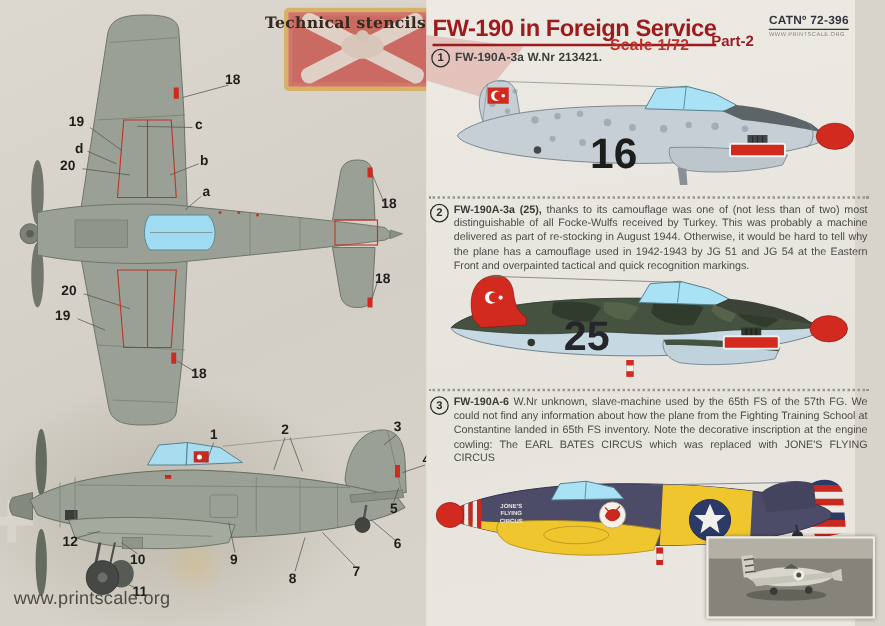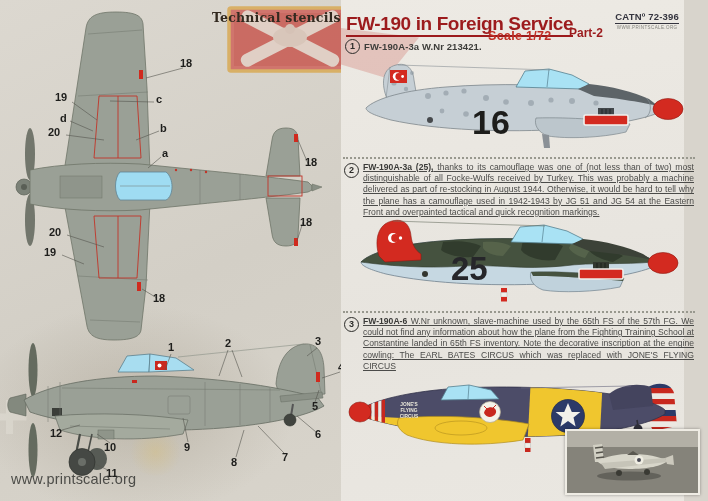--- a/index.html
+++ b/index.html
@@ -29,34 +29,34 @@
 
   
   .right-panel{position:absolute;left:341px;top:0;width:343px;height:501px;
     background:linear-gradient(170deg,#edeae4 0%,#e7e4de 60%,#eae7e1 100%);}
   .flag-bleed{position:absolute;left:0;top:26px;width:78px;height:52px;
     background:rgba(208,116,106,.32);clip-path:polygon(0 4%,100% 22%,58% 100%,0 74%);}
   .hdr-title{position:absolute;left:5px;top:13px;font-size:19px;font-weight:bold;color:#9c1b1d;
     letter-spacing:-.4px;border-bottom:2.5px solid #9c1b1d;padding-bottom:0px;white-space:nowrap;}
   .hdr-part{position:absolute;left:228px;top:26px;font-size:12px;font-weight:bold;color:#9c1b1d;}
   .hdr-scale{position:absolute;left:147px;top:29px;font-size:12.5px;font-weight:bold;color:#c03026;letter-spacing:.3px;text-align:center;}
-  .catalog{position:absolute;right:5px;top:11px;text-align:center;}
+  .catalog{position:absolute;right:5px;top:11px;}
   .cat-no{font-size:9.5px;font-weight:bold;color:#34343e;border-bottom:1.5px solid #34343e;
     letter-spacing:.2px;padding-bottom:.5px;white-space:nowrap;}
   .brand{font-family:"Liberation Serif",serif;font-size:12px;font-weight:bold;color:#26262e;
     letter-spacing:1.2px;border-bottom:1.5px solid #26262e;padding:1px 0;white-space:nowrap;}
   .brand .dia{font-size:8px;color:#26262e;}
   .brand-sub{font-size:4.5px;color:#83837d;letter-spacing:.4px;margin-top:1px;white-space:nowrap;}
   .item-row{position:absolute;left:4px;top:39px;display:flex;align-items:center;}
   .num-circle{flex:0 0 auto;width:13px;height:13px;border:1.6px solid #2c2c2a;border-radius:50%;
     font-size:9px;font-weight:bold;color:#2c2c2a;text-align:center;line-height:13px;background:transparent;}
   .item-title{margin-left:4px;font-size:9.5px;font-weight:bold;color:#3d3d3a;letter-spacing:.1px;}
   .para{position:absolute;left:3px;width:350px;display:flex;align-items:flex-start;}
   .para .num-circle{margin-top:1px;}
-  .para-text{margin-left:4px;font-size:8.6px;line-height:11.2px;color:#4b4b49;text-align:justify;text-decoration:underline;}
+  .para-text{margin-left:4px;font-size:8.6px;line-height:11.2px;color:#4b4b49;text-align:justify;}
   .para-text b{color:#3a3a38;}
   .sep{position:absolute;left:2px;width:352px;border-top:2px dotted #98988e;}
   svg.profile{position:absolute;}
   .photo-inset{position:absolute;left:224px;top:429px;width:131px;height:62px;
     border:2px solid #efece4;box-shadow:0 0 3px rgba(0,0,0,.35);background:#8e8c82;}
 </style>
 </head>
 <body>
 
 <div class="canvas">

